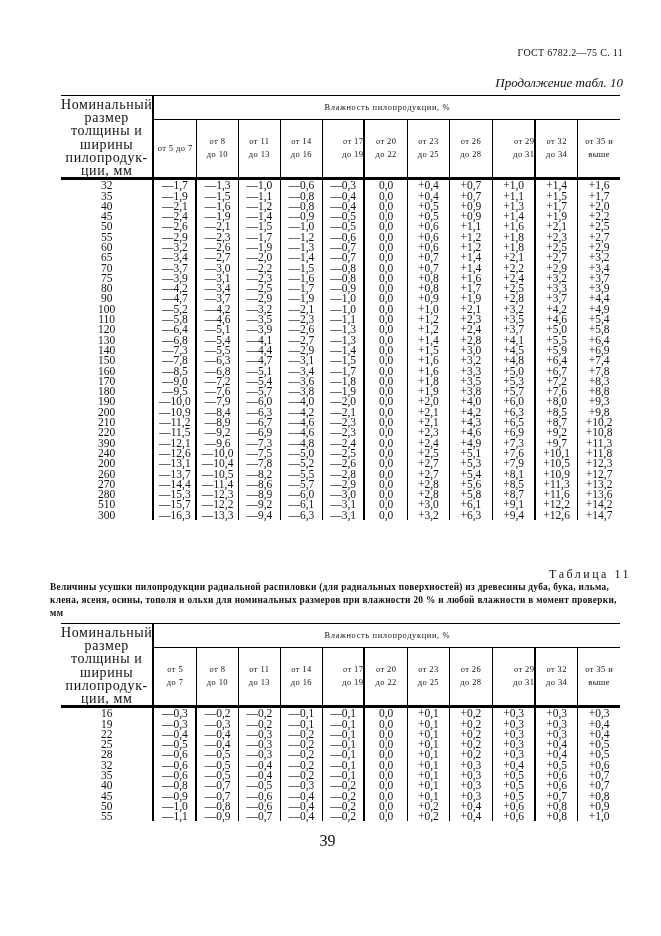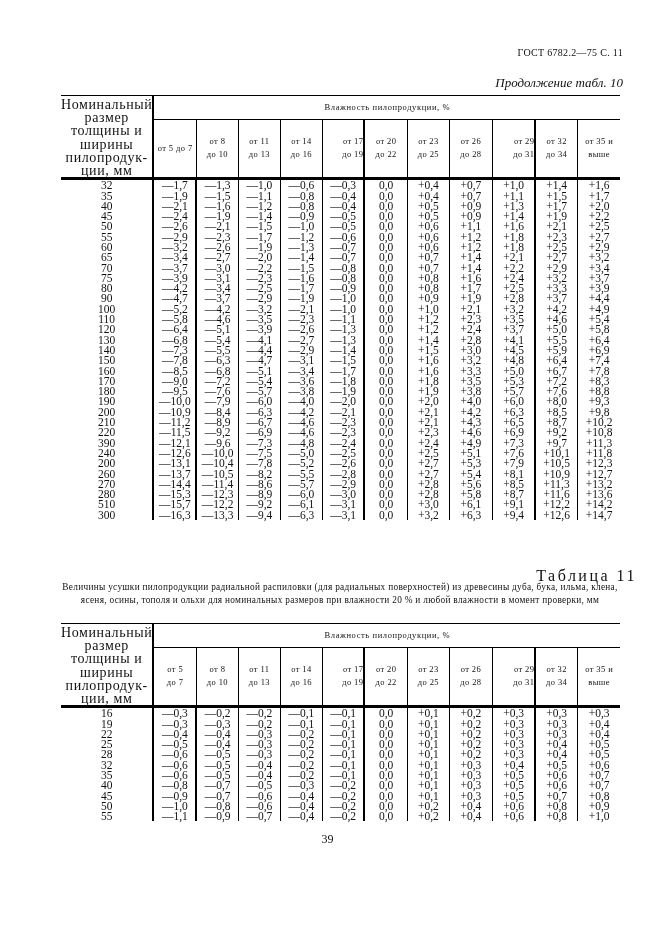--- a/index.html
+++ b/index.html
@@ -13,23 +13,23 @@
   .t .h-span { font-size:8.5px; letter-spacing:0.6px; text-align:center; height:22px; border-bottom:1px solid #000;margin-top:8px; }
   .t .h-col { font-size:8.5px; letter-spacing:0.4px; line-height:13px; text-align:center; border-right:1px solid #000; }
   .t .h-col.thick { border-right:2px solid #000;text-align:right; }
   .t .h-col:last-child { border-right:none; }
   .t thead tr.toprow th { border-top:1.5px solid #000; }
   .t tbody tr:first-child td { border-top:3px solid #000; }
   .t td.c { font-size:11.5px; line-height:10.3px; height:10.3px; text-align:center; border-right:1px solid #000; white-space:nowrap; }
   .t td.c.size { border-right:2px solid #000; }
   .t td.c.thick { border-right:2px solid #000; }
   .t td.c:last-child { border-right:none; }
-  .cap-num { position:absolute; right:24px; top:567px; font-size:16px; letter-spacing:2.5px; }
-  .cap-title { position:absolute; left:50px; width:580px; top:581px; font-weight:normal; font-size:9.3px; line-height:13px; text-align:center; letter-spacing:0.3px; }
-  .pnum { position:absolute; left:0; width:655px; top:832px; text-align:center; font-size:12px; }
+  .cap-num { position:absolute; right:30px; top:567px; font-size:12px; letter-spacing:2.5px; }
+  .cap-title { position:absolute; left:50px; width:580px; top:581px; font-weight:bold; font-size:9.3px; line-height:13px; text-align:left; letter-spacing:0.3px; }
+  .pnum { position:absolute; left:0; width:655px; top:832px; text-align:center; font-size:16px; }
 </style>
 </head>
 <body>
 
 <div class="hdr">ГОСТ 6782.2—75 С. 11</div>
 <div class="cont">Продолжение табл. 10</div>
 
 <table class="t" id="t10" style="top:95px;">
   <colgroup>
     <col style="width:70px">

